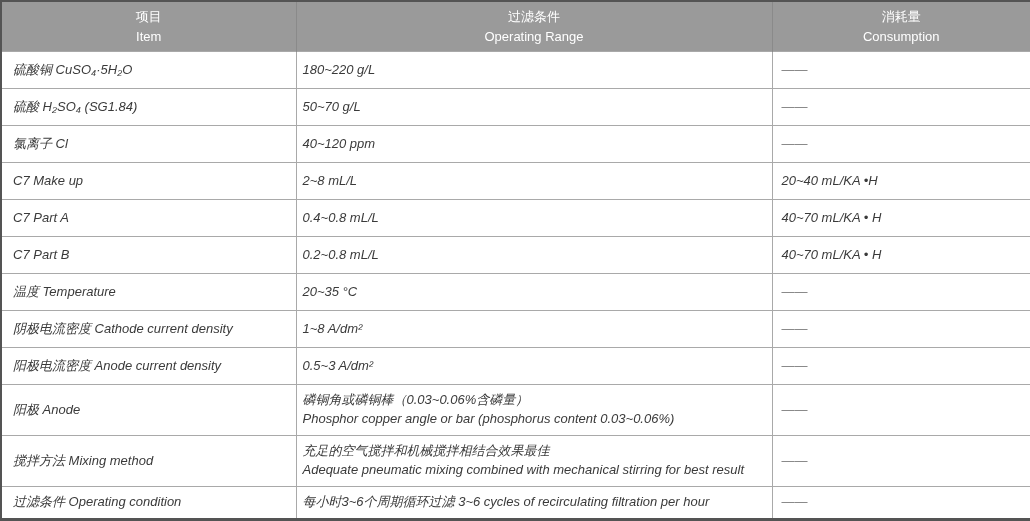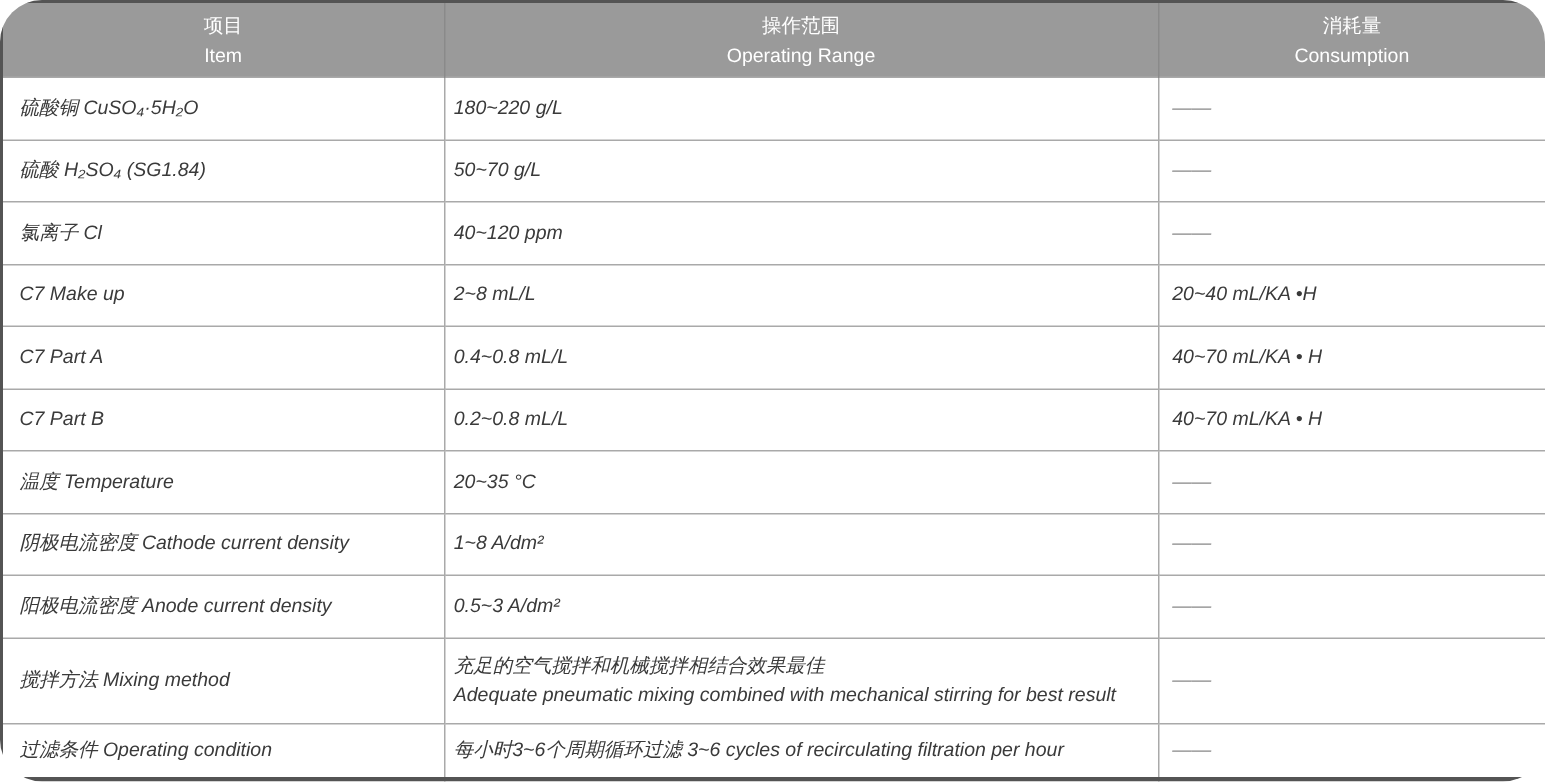--- a/index.html
+++ b/index.html
@@ -6,21 +6,21 @@
     --header-bg:#9a9a9a;
     --header-text:#ffffff;
     --header-divider:#8a8a8a;
     --grid-line:#a9a9a9;
     --outer-border:#545454;
     --body-text:#3a3a3a;
     --dash-text:#8a8a8a;
     --page-bg:#ffffff;
   }
   html,body{margin:0;padding:0;background:var(--page-bg);}
-  .canvas{width:1030px;height:521px;box-sizing:border-box;overflow:hidden;border-radius:28px;}
+  .canvas{width:1030px;height:521px;box-sizing:border-box;overflow:hidden;}
   table.spec{
     width:1030px;height:521px;
     border-collapse:collapse;table-layout:fixed;
     box-sizing:border-box;
     border:2px solid var(--outer-border);
     border-bottom-width:3px;
     font-family:"Liberation Sans","DejaVu Sans",sans-serif;
     background:#fff;
   }
   col.c1{width:295px;} col.c2{width:476px;} col.c3{width:259px;}
@@ -58,21 +58,21 @@
         <col class="c2">
         <col class="c3">
     </colgroup>
     <thead>
       <tr>
         <th>
           <div>项目</div>
           <div>Item</div>
         </th>
         <th>
-          <div>操作范围</div>
+          <div>过滤条件</div>
           <div>Operating Range</div>
         </th>
         <th>
           <div>消耗量</div>
           <div>Consumption</div>
         </th>
       </tr>
     </thead>
     <tbody id="tbody">
         <tr>
@@ -114,20 +114,26 @@
           <td class="item-cell">阴极电流密度 Cathode current density</td>
           <td class="range-cell">1~8 A/dm²</td>
           <td class="consumption-cell dash">——</td>
         </tr>
         <tr>
           <td class="item-cell">阳极电流密度 Anode current density</td>
           <td class="range-cell">0.5~3 A/dm²</td>
           <td class="consumption-cell dash">——</td>
         </tr>
         <tr class="multiline">
+          <td class="item-cell">阳极 Anode</td>
+          <td class="range-cell">磷铜角或磷铜棒（0.03~0.06%含磷量）
+Phosphor copper angle or bar (phosphorus content 0.03~0.06%)</td>
+          <td class="consumption-cell dash">——</td>
+        </tr>
+        <tr class="multiline">
           <td class="item-cell">搅拌方法 Mixing method</td>
           <td class="range-cell">充足的空气搅拌和机械搅拌相结合效果最佳
 Adequate pneumatic mixing combined with mechanical stirring for best result</td>
           <td class="consumption-cell dash">——</td>
         </tr>
         <tr>
           <td class="item-cell">过滤条件 Operating condition</td>
           <td class="range-cell">每小时3~6个周期循环过滤 3~6 cycles of recirculating filtration per hour</td>
           <td class="consumption-cell dash">——</td>
         </tr>

